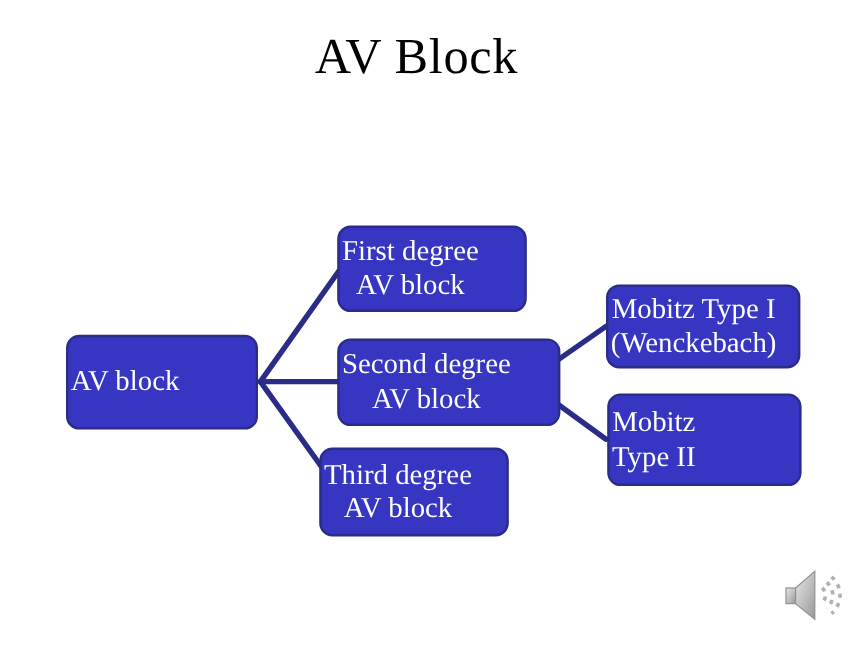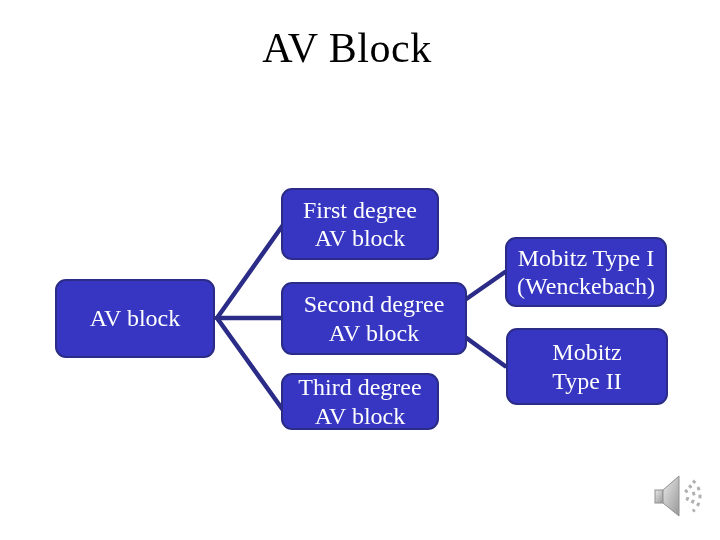--- a/index.html
+++ b/index.html
@@ -45,21 +45,21 @@
     stroke-width: 4.5;
     stroke-linecap: round;
   }
   .box {
     position: absolute;
     background: var(--box-fill);
     border: 2px solid var(--box-border);
     border-radius: 11px;
     display: flex;
     align-items: center;
-    justify-content: center;
+    justify-content: flex-start;
     text-align: center;
   }
   .box span {
     color: var(--box-text);
     font-size: 24px;
     line-height: 1.17;
     white-space: pre-line;
     padding: 0 2px;
   }
   .speaker {
@@ -99,21 +99,21 @@
   <div class="box" style="left:281px; top:188px; width:158px; height:72px;">
     <span>First degree
 AV block</span>
   </div>
 
   <div class="box" style="left:281px; top:282px; width:186px; height:73px;">
     <span>Second degree
 AV block</span>
   </div>
 
-  <div class="box" style="left:281px; top:373px; width:158px; height:57px;">
+  <div class="box" style="left:266px; top:373px; width:158px; height:74px;">
     <span>Third degree
 AV block</span>
   </div>
 
   <div class="box" style="left:506px; top:328px; width:162px; height:77px;">
     <span>Mobitz
 Type II</span>
   </div>
 
   <div class="box" style="left:505px; top:237px; width:162px; height:70px;">

